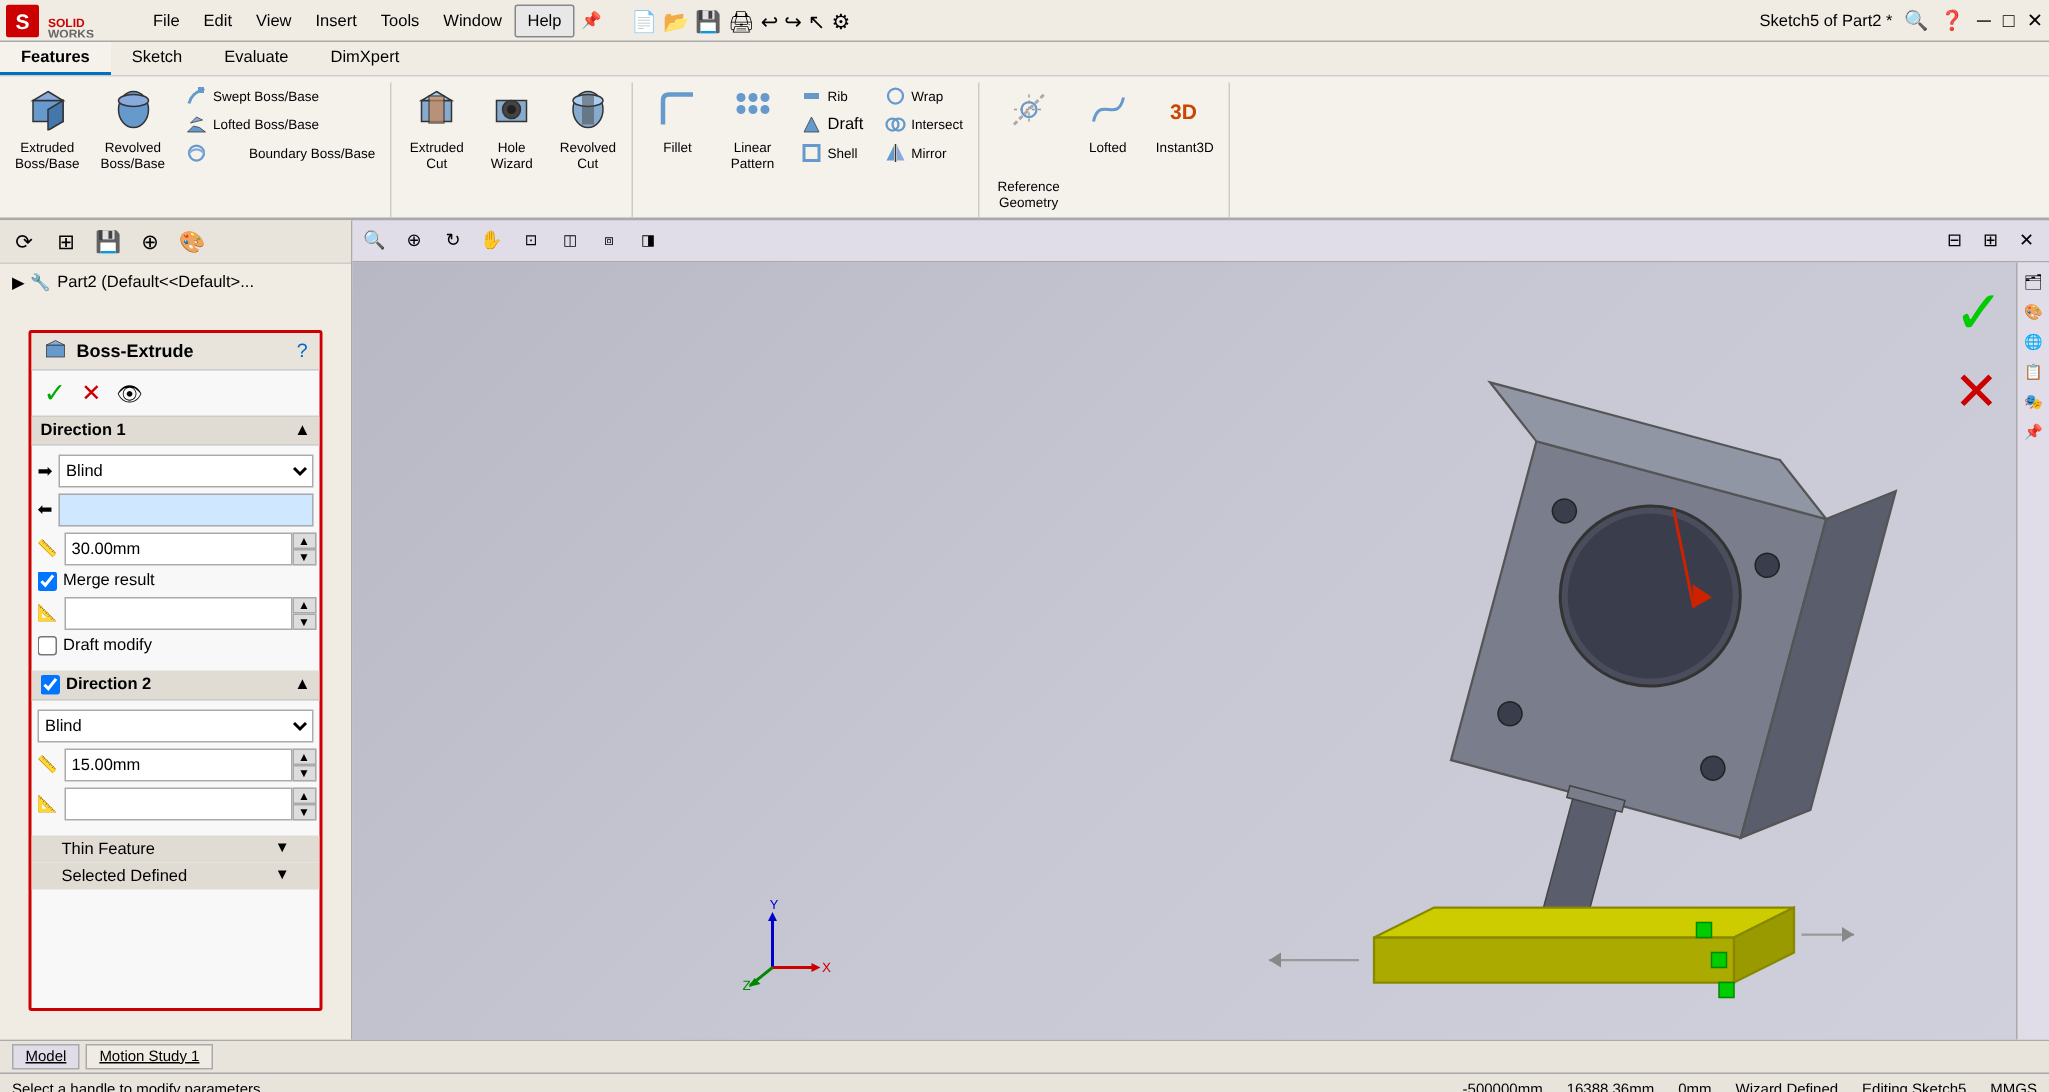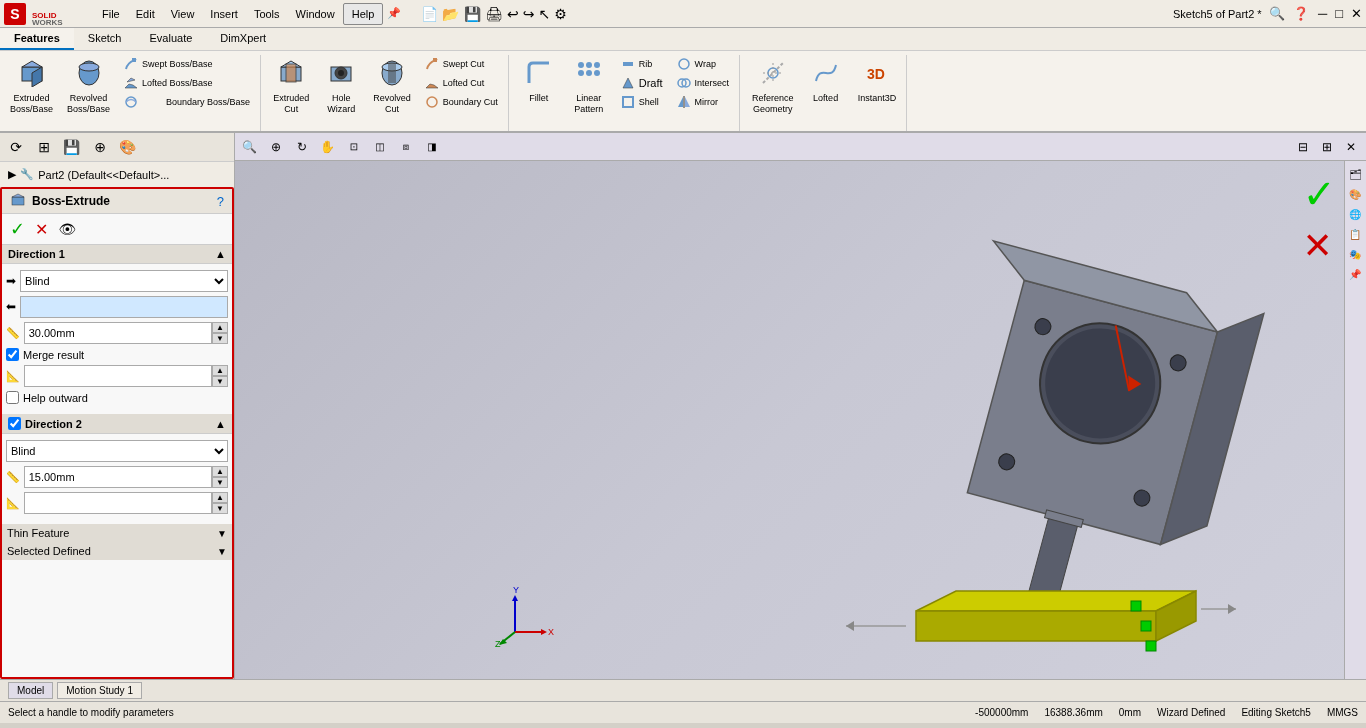--- a/index.html
+++ b/index.html
@@ -30,38 +30,38 @@
     
     .left-panel { width: 235px; background: #f0ece4; border-right: 1px solid #aaa; display: flex; flex-direction: column; }
     .panel-toolbar { display: flex; align-items: center; padding: 2px 4px; background: #e8e4dc; border-bottom: 1px solid #ccc; gap: 4px; }
     .panel-toolbar-btn { width: 24px; height: 24px; display: flex; align-items: center; justify-content: center; cursor: pointer; border-radius: 2px; font-size: 14px; }
 
     
     .feature-tree { padding: 4px; font-size: 11px; }
     .tree-item { display: flex; align-items: center; gap: 4px; padding: 2px 4px; cursor: pointer; }
 
     
-    .boss-panel { border: 2px solid #cc0000; margin: 0; background: #f8f8f8; border-radius: 2px; flex: 1; overflow-y: auto; }
+    .boss-panel { border: 2px solid #cc0000; margin: 19px; background: #f8f8f8; border-radius: 2px; flex: 1; overflow-y: auto; }
     .boss-panel-header { display: flex; align-items: center; justify-content: space-between; padding: 4px 8px; background: #e8e4dc; border-bottom: 1px solid #ccc; }
     .boss-panel-title { font-weight: bold; font-size: 12px; }
     .action-btn { cursor: pointer; font-size: 14px; }
     .action-check { color: #00aa00; }
     .action-x { color: #cc0000; }
     .direction-header { display: flex; align-items: center; justify-content: space-between; background: #e0dcd4; padding: 3px 6px; cursor: pointer; border-bottom: 1px solid #ccc; }
     .direction-header span { font-weight: bold; font-size: 11px; }
     .direction-content { padding: 6px 4px; }
     .form-row { display: flex; align-items: center; gap: 4px; margin-bottom: 4px; }
     .form-select { width: 100%; height: 22px; border: 1px solid #aaa; background: white; font-size: 11px; }
     .form-input-with-spin { display: flex; align-items: center; flex: 1; }
     .spin-input { flex: 1; height: 22px; border: 1px solid #aaa; background: white; font-size: 11px; padding: 2px 4px; }
     .spin-btns { display: flex; flex-direction: column; }
     .spin-btn { width: 16px; height: 11px; background: #ddd; border: 1px solid #aaa; cursor: pointer; font-size: 8px; display: flex; align-items: center; justify-content: center; }
     .checkbox-row { display: flex; align-items: center; gap: 4px; margin-bottom: 4px; }
     .input-field-blue { background: #d0e8ff; border: 1px solid #aaa; height: 22px; flex: 1; }
-    .section-collapse { display: flex; align-items: center; justify-content: space-between; padding: 3px 5px; background: #e0dcd4; cursor: pointer; }
+    .section-collapse { display: flex; align-items: center; justify-content: space-between; padding: 3px 20px; background: #e0dcd4; cursor: pointer; }
     .collapse-arrow { font-size: 10px; }
     .viewport-toolbar { display: flex; align-items: center; background: #e0dce8; border-bottom: 1px solid #aaa; padding: 2px 4px; gap: 4px; height: 28px; }
     .vp-btn { width: 22px; height: 22px; display: flex; align-items: center; justify-content: center; cursor: pointer; font-size: 12px; border-radius: 2px; }
 
     
     .model-area { flex: 1; position: relative; background: linear-gradient(135deg, #b8b8c4 0%, #c8c8d4 50%, #d0d0dc 100%); }
     .annotation-text { position: absolute; left: 255px; top: 160px; font-size: 26px; font-weight: bold; color: #1a1a1a; line-height: 1.3; max-width: 350px; }
 
     
     .model-svg { position: absolute; right: 100px; top: 50px; }
@@ -204,41 +204,20 @@
         <div class="icon">
           <svg width="28" height="28" viewBox="0 0 28 28">
             <ellipse cx="14" cy="14" rx="10" ry="12" fill="#88aacc" stroke="#333" stroke-width="1"></ellipse>
             <ellipse cx="14" cy="8" rx="10" ry="4" fill="#aaccee" stroke="#333" stroke-width="1"></ellipse>
             <rect x="10" y="4" width="8" height="20" fill="#444" opacity="0.5"></rect>
           </svg>
         </div>
         <span style="font-size:9px;text-align:center;line-height:1.2;">Revolved<br>Cut</span>
       </div>
 
-      <div class="ribbon-column" style="gap:1px;">
-        <div class="ribbon-btn-small">
-          <svg width="14" height="14" viewBox="0 0 14 14">
-              <path d="M2,12 C4,4 10,4 12,2" stroke="#cc8855" stroke-width="2" fill="none"></path>
-              <rect x="8" y="1" width="4" height="4" fill="#cc8855"></rect>
-            </svg>
-          <span style="font-size:9px;">Swept Cut</span>
-        </div>
-        <div class="ribbon-btn-small">
-          <svg width="14" height="14" viewBox="0 0 14 14">
-              <polygon points="1,12 5,8 9,9 13,12" fill="#cc8855" stroke="#333" stroke-width="0.5"></polygon>
-            </svg>
-          <span style="font-size:9px;">Lofted Cut</span>
-        </div>
-        <div class="ribbon-btn-small">
-          <svg width="14" height="14" viewBox="0 0 14 14">
-              <ellipse cx="7" cy="7" rx="5" ry="5" fill="none" stroke="#cc8855" stroke-width="1.5"></ellipse>
-            </svg>
-          <span style="font-size:9px;">Boundary Cut</span>
-        </div>
-      </div>
     </div>
 
     <div style="display:flex;align-items:flex-start;gap:2px;border-right:1px solid #ccc;padding:0 4px;">
       <div class="ribbon-btn">
         <div class="icon">
           <svg width="28" height="28" viewBox="0 0 28 28">
             <path d="M4,24 L4,8 Q4,4 8,4 L24,4" stroke="#6699cc" stroke-width="3" fill="none"></path>
           </svg>
         </div>
         <span style="font-size:9px;">Fillet</span>
@@ -304,21 +283,21 @@
     <div style="display:flex;align-items:flex-start;gap:2px;border-right:1px solid #ccc;padding:0 4px;">
       <div class="ribbon-btn">
         <div class="icon">
           <svg width="28" height="28" viewBox="0 0 28 28">
             <line x1="4" y1="24" x2="24" y2="4" stroke="#aaaaaa" stroke-width="2" stroke-dasharray="3,2"></line>
             <circle cx="14" cy="14" r="5" fill="none" stroke="#6699cc" stroke-width="1.5"></circle>
             <line x1="14" y1="4" x2="14" y2="24" stroke="#999" stroke-width="1" stroke-dasharray="2,2"></line>
             <line x1="4" y1="14" x2="24" y2="14" stroke="#999" stroke-width="1" stroke-dasharray="2,2"></line>
           </svg>
         </div>
-        <span style="font-size:9px;text-align:center;line-height:1.2;">Reference<br>Geometry</span>
+        <span style="font-size:9px;text-align:center;line-height:1.2;margin-top:26px;">Reference<br>Geometry</span>
       </div>
       <div class="ribbon-btn">
         <div class="icon">
           <svg width="28" height="28" viewBox="0 0 28 28">
             <path d="M4,22 C8,4 20,24 24,6" stroke="#6699cc" stroke-width="2" fill="none"></path>
           </svg>
         </div>
         <span style="font-size:9px;">Lofted</span>
       </div>
       <div class="ribbon-btn">
@@ -417,21 +396,21 @@
               <input type="text" class="spin-input" value="" style="">
               <div class="spin-btns">
                 <div class="spin-btn">▲</div>
                 <div class="spin-btn">▼</div>
               </div>
             </div>
           </div>
 
           <div class="checkbox-row">
             <input type="checkbox" style="">
-            <span>Help outward</span>
+            <span>Draft modify</span>
           </div>
         </div>
       </div>
 
       <div>
         <div class="direction-header">
           <div style="display:flex;align-items:center;gap:4px;">
             <input type="checkbox" checked="" style="">
             <span>Direction 2</span>
           </div>
@@ -574,21 +553,21 @@
         <div class="right-btn" title="Scene">🌐</div>
         <div class="right-btn" title="Custom Properties">📋</div>
         <div class="right-btn" title="Color">🎭</div>
         <div class="right-btn" title="Task Pane">📌</div>
       </div>
     </div>
   </div>
 </div>
 
 <div class="status-bar">
-  <div style="display:flex;gap:4px;flex:1;">
+  <div style="display:flex;gap:4px;flex:1;text-decoration:underline;">
     <span style="padding:2px 8px;background:#e0dce8;border:1px solid #aaa;cursor:pointer;font-size:10px;">Model</span>
     <span style="padding:2px 8px;background:#f0ece4;border:1px solid #aaa;cursor:pointer;font-size:10px;">Motion Study 1</span>
   </div>
 </div>
 
 <div style="height:22px;background:#e8e4dc;border-top:1px solid #aaa;display:flex;align-items:center;padding:0 8px;gap:20px;font-size:10px;">
   <span>Select a handle to modify parameters</span>
   <span style="margin-left:auto;display:flex;gap:16px;">
     <span>-500000mm</span>
     <span>16388.36mm</span>

